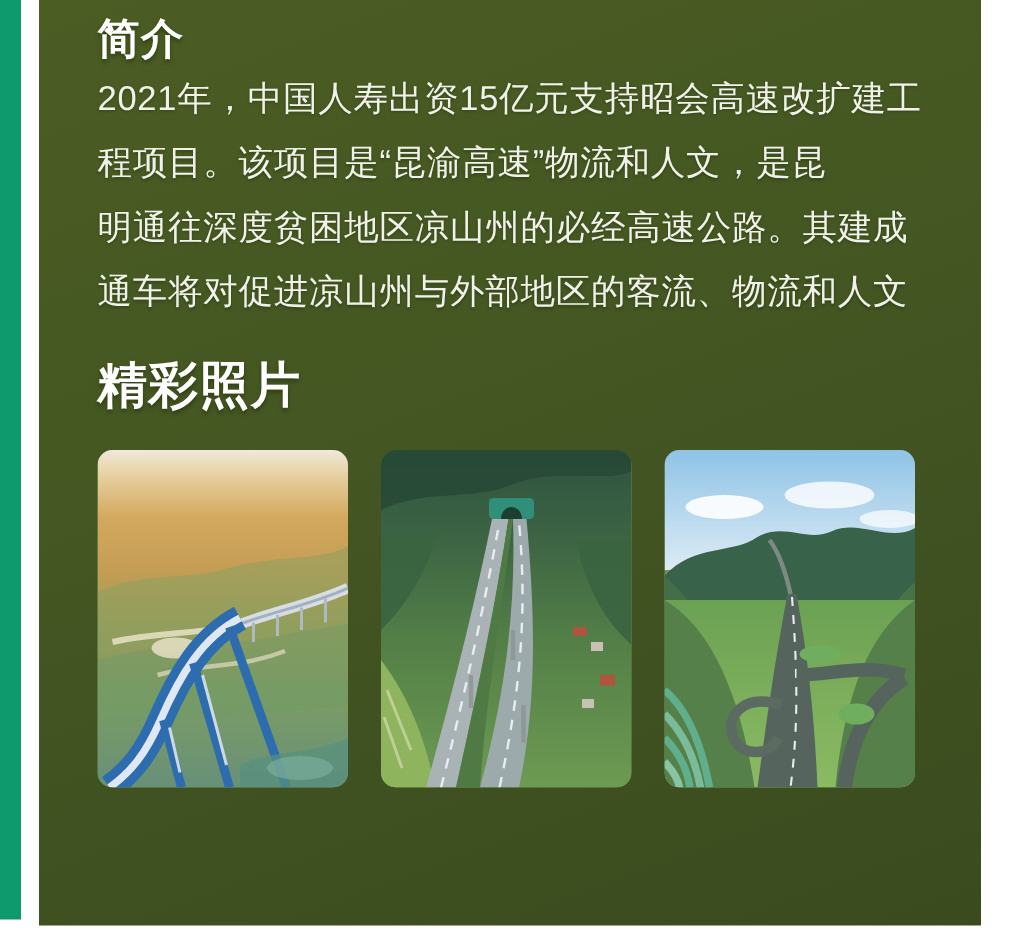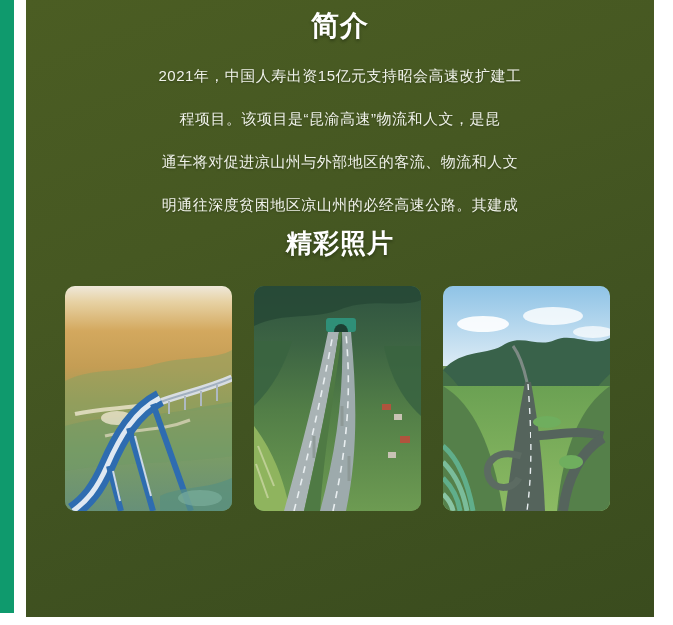--- a/index.html
+++ b/index.html
@@ -3,21 +3,21 @@
 <meta charset="utf-8">
 <style>
   * { margin: 0; padding: 0; box-sizing: border-box; }
   html, body {
     width: 673px; height: 625px;
     background: #ffffff;
     font-family: "Liberation Sans", "DejaVu Sans", sans-serif;
     overflow: hidden;
     position: relative;
   }
-  .stage { position: relative; width: 587px; height: 625px; background:#ffffff;text-align:center; }
+  .stage { position: relative; width: 587px; height: 625px; background:#ffffff; }
 
   .accent-strip {
     position: absolute; top: 0; height: 613px;
     background: #0f9a6d;
   }
   .accent-strip.left  { left: 0;  width: 14px; }
   .accent-strip.right { right: 0; width: 12px; }
 
   .panel {
     position: absolute; left: 26px; top: 0;
@@ -27,25 +27,24 @@
     color: #ffffff;
   }
 
   .section-heading {
     color: #ffffff;
     font-weight: bold;
     text-shadow: 0 2px 3px rgba(20,30,8,0.45);
     letter-spacing: 1px;
   }
   .intro-heading   { padding-top: 8px; font-size: 28px; line-height: 36px; }
-  .photos-heading  { margin-top: 0; font-size: 26px; line-height: 34px; }
+  .photos-heading  { margin-top: 24px; font-size: 33px; line-height: 34px; }
 
   .intro-paragraph {
-    margin-top: 10px;
-    font-size: 15px;
+    font-size: 23px;
     line-height: 43px;
     color: #f0f2ea;
     text-shadow: 0 1px 2px rgba(20,30,8,0.4);
     letter-spacing: 0.5px;
   }
   .intro-line { white-space: nowrap; }
 
   .photo-row {
     margin-top: 26px;
     display: flex;
@@ -68,22 +67,22 @@
   <div class="accent-strip left"></div>
   <div class="accent-strip right"></div>
 
   <div class="panel">
 
     <h2 class="section-heading intro-heading">简介</h2>
 
     <div class="intro-paragraph">
       <div class="intro-line">2021年，中国人寿出资15亿元支持昭会高速改扩建工</div>
       <div class="intro-line">程项目。该项目是“昆渝高速”物流和人文，是昆</div>
+      <div class="intro-line">明通往深度贫困地区凉山州的必经高速公路。其建成</div>
       <div class="intro-line">通车将对促进凉山州与外部地区的客流、物流和人文</div>
-      <div class="intro-line">明通往深度贫困地区凉山州的必经高速公路。其建成</div>
     </div>
 
     <h2 class="section-heading photos-heading">精彩照片</h2>
 
     <div class="photo-row">
 
       <div class="photo">
         <svg viewBox="0 0 167 225" xmlns="http://www.w3.org/2000/svg">
           <defs>
             <linearGradient id="p1bg" x1="0" y1="0" x2="0" y2="1">

